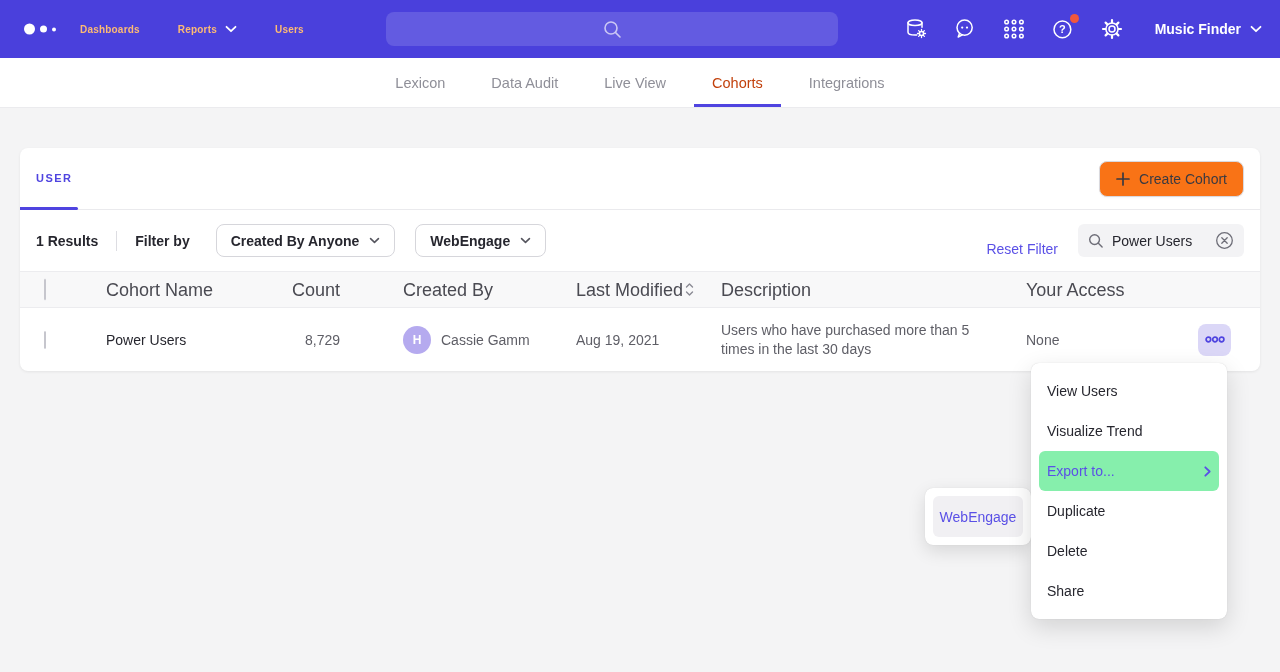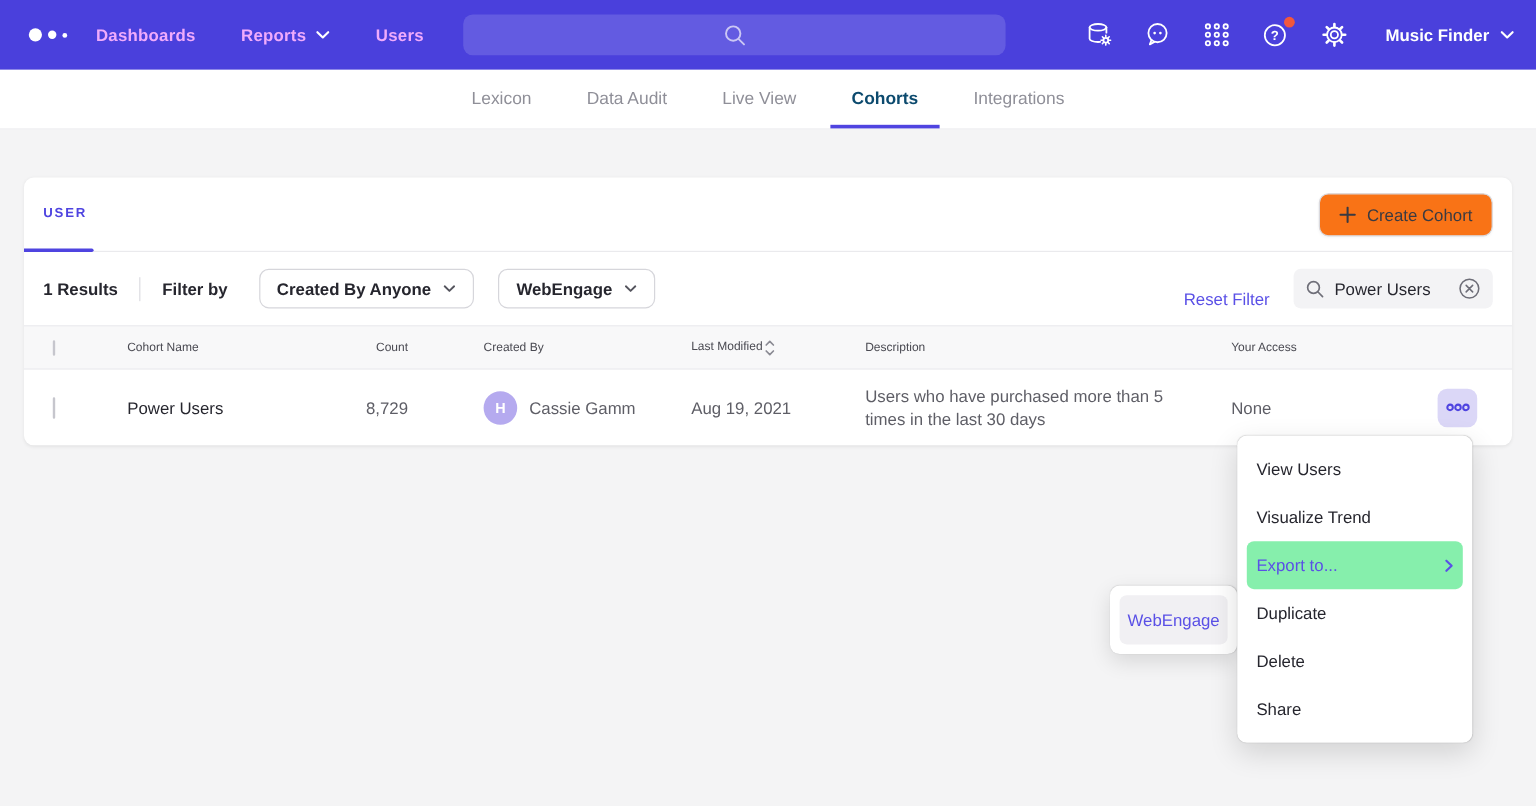--- a/index.html
+++ b/index.html
@@ -7,50 +7,50 @@
   body { font-family:"Liberation Sans", sans-serif; background:#F4F4F5; position:relative; }
 
   
   .topnav { position:relative; height:58px; background:#4A40DC; }
   .logo { position:absolute; left:24px; top:50%; transform:translateY(-50%); display:flex; align-items:center; gap:5px; cursor:pointer; }
   .logo .d { background:#fff; border-radius:50%; display:block; }
   .logo .d1 { width:11px; height:11px; }
   .logo .d2 { width:7px; height:7px; }
   .logo .d3 { width:4px; height:4px; }
   .nav-links { position:absolute; left:80px; top:0; height:58px; display:flex; align-items:center; gap:38px; }
-  .nav-link { color:#f0abfc; font-size:14px; font-weight:700; letter-spacing:.2px; display:flex; align-items:center; gap:8px; cursor:pointer; }
+  .nav-link { color:#fdba74; font-size:10px; font-weight:700; letter-spacing:.2px; display:flex; align-items:center; gap:8px; cursor:pointer; }
   .nav-search { position:absolute; left:386px; top:12px; width:452px; height:34px; background:rgba(255,255,255,0.14); border-radius:8px; display:flex; align-items:center; justify-content:center; gap:10px; color:#CBC7F4; font-size:14.5px; cursor:text; }
   .nav-right { position:absolute; right:18px; top:0; height:58px; display:flex; align-items:center; gap:25px; }
   .nav-icon { width:24px; height:24px; display:flex; align-items:center; justify-content:center; cursor:pointer; position:relative; }
   .project { display:flex; align-items:center; gap:9px; color:#fff; font-size:14px; font-weight:700; cursor:pointer; margin-left:6px; }
 
   
   .tabs-row { height:50px; background:#fff; border-bottom:1px solid #EBEBEE; display:flex; justify-content:center; align-items:stretch; gap:10px; }
   .tab { padding:0 18px; display:flex; align-items:center; font-size:14.5px; color:#8F8F98; cursor:pointer; position:relative; }
-  .tab.active { color:#0c4a6e; font-weight:700; }
+  .tab.active { color:#c2410c; font-weight:400; }
   .tab.active::after { content:""; position:absolute; left:0; right:0; bottom:0; height:3px; background:#4F44E0; }
 
   
   .card { position:absolute; left:20px; top:148px; width:1240px; height:223px; background:#fff; border-radius:8px; box-shadow:0 1px 3px rgba(0,0,0,0.07); }
   .card-header { position:relative; height:62px; border-bottom:1px solid #EAEAED; }
   .user-tab { position:absolute; left:16px; top:24px; font-size:11px; font-weight:700; letter-spacing:1.5px; color:#4F44E0; cursor:pointer; }
   .user-tab-underline { position:absolute; left:0; bottom:-1px; width:58px; height:3px; background:#4F44E0; border-radius:0 2px 2px 0; }
   .create-btn { position:absolute; right:16px; top:13px; height:36px; padding:0 16px; background:#f97316; border:1px solid #D9D9DE; border-radius:8px; display:flex; align-items:center; gap:9px; font-family:Liberation Sans, sans-serif; font-size:14px; font-weight:500; color:#3A3A42; cursor:pointer; box-shadow:0 1px 2px rgba(0,0,0,0.03); }
 
   .filter-row { position:relative; height:61px; display:flex; align-items:center; padding:0 16px; }
   .results { font-size:14px; font-weight:700; color:#26262E; }
   .v-divider { width:1px; height:20px; background:#DDDDE2; margin:0 18px; }
   .filter-by { font-size:14px; font-weight:700; color:#26262E; margin-right:26px; }
   .dd-btn { height:33px; padding:0 14px; background:#fff; border:1px solid #D6D6DB; border-radius:8px; display:flex; align-items:center; gap:10px; font-family:inherit; font-size:14px; font-weight:600; color:#26262E; cursor:pointer; margin-right:20px; }
   .filter-right { margin-left:auto; display:flex; align-items:flex-end; }
   .reset-filter { font-size:14px; color:#5A50E6; cursor:pointer; margin-right:20px; }
   .search-pill { width:166px; height:33px; background:#F3F3F5; border-radius:6px; display:flex; align-items:center; gap:8px; padding:0 10px; cursor:text; }
   .search-pill .val { flex:1; font-size:14px; color:#26262E; }
 
-  .thead { position:relative; height:37px; background:#F8F8F9; border-top:1px solid #ECECEF; border-bottom:1px solid #ECECEF; font-size:10px; color:#4A4A52; }
+  .thead { position:relative; height:37px; background:#F8F8F9; border-top:1px solid #ECECEF; border-bottom:1px solid #ECECEF; font-size:18px; color:#4A4A52; }
   .trow { position:relative; height:63px; font-size:14px; color:#5E5E66; }
   .cell { position:absolute; top:50%; transform:translateY(-50%); white-space:nowrap; }
   .c-check { left:24px; } .c-name { left:86px; } .c-count { left:200px; width:120px; text-align:right; }
   .c-created { left:383px; } .c-modified { left:556px; } .c-desc { left:701px; width:256px; white-space:normal; line-height:19px; }
   .c-access { left:1006px; } .c-actions { left:1178px; }
   .checkbox { width:18px; height:18px; background:#fff; border:1px solid #C6C6CD; border-radius:4px; cursor:pointer; }
   .row-name { color:#26262E; font-weight:500; cursor:pointer; }
   .created-wrap { display:flex; align-items:center; gap:10px; }
   .avatar { width:28px; height:28px; border-radius:50%; background:#B5AAEF; color:#fff; font-size:12px; font-weight:600; display:flex; align-items:center; justify-content:center; }
   .sort-wrap { display:flex; align-items:center; gap:2px; cursor:pointer; }

